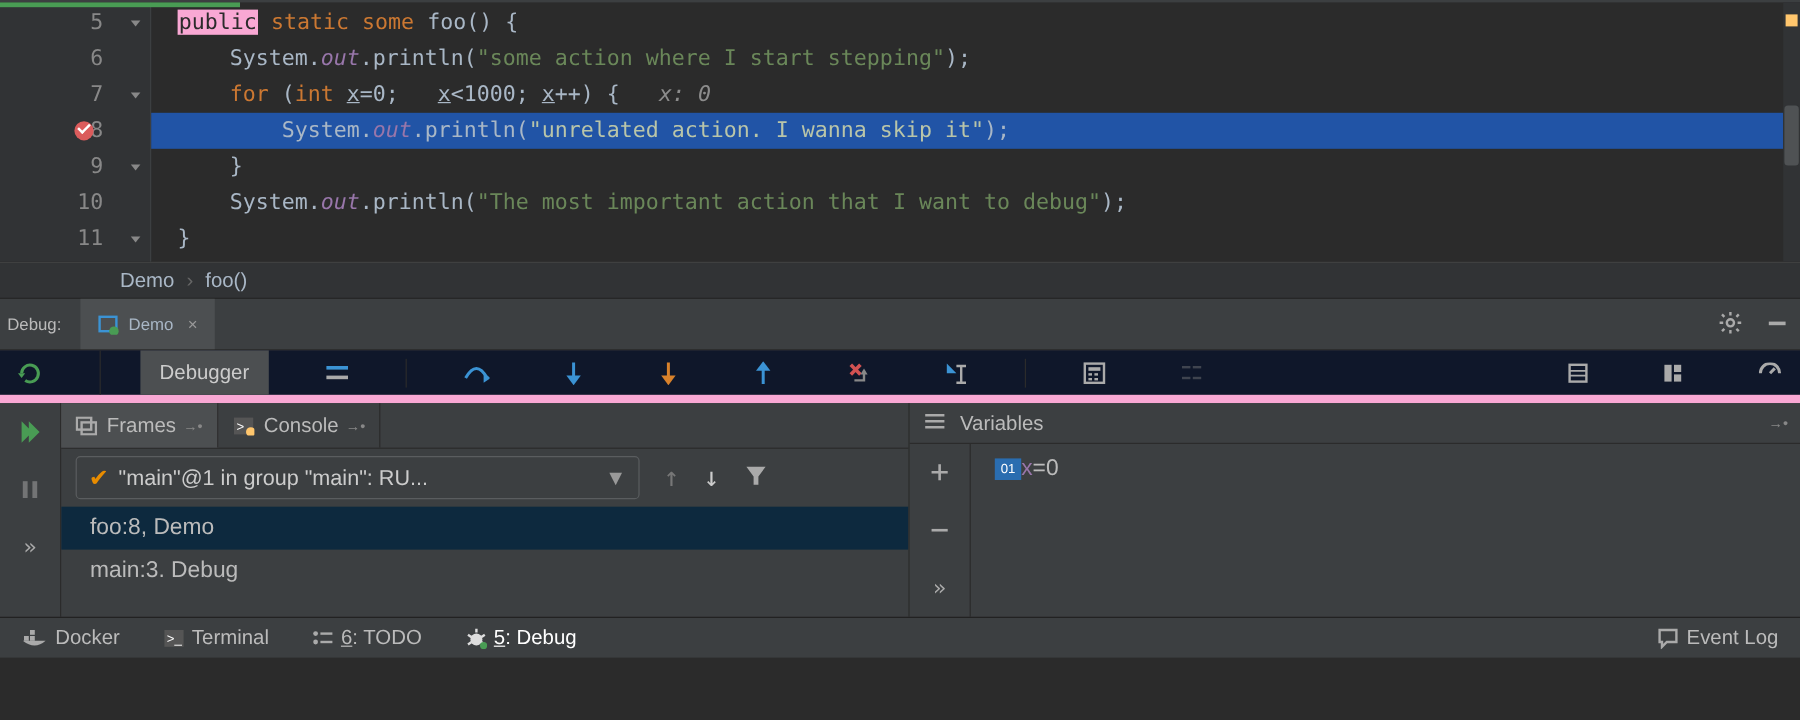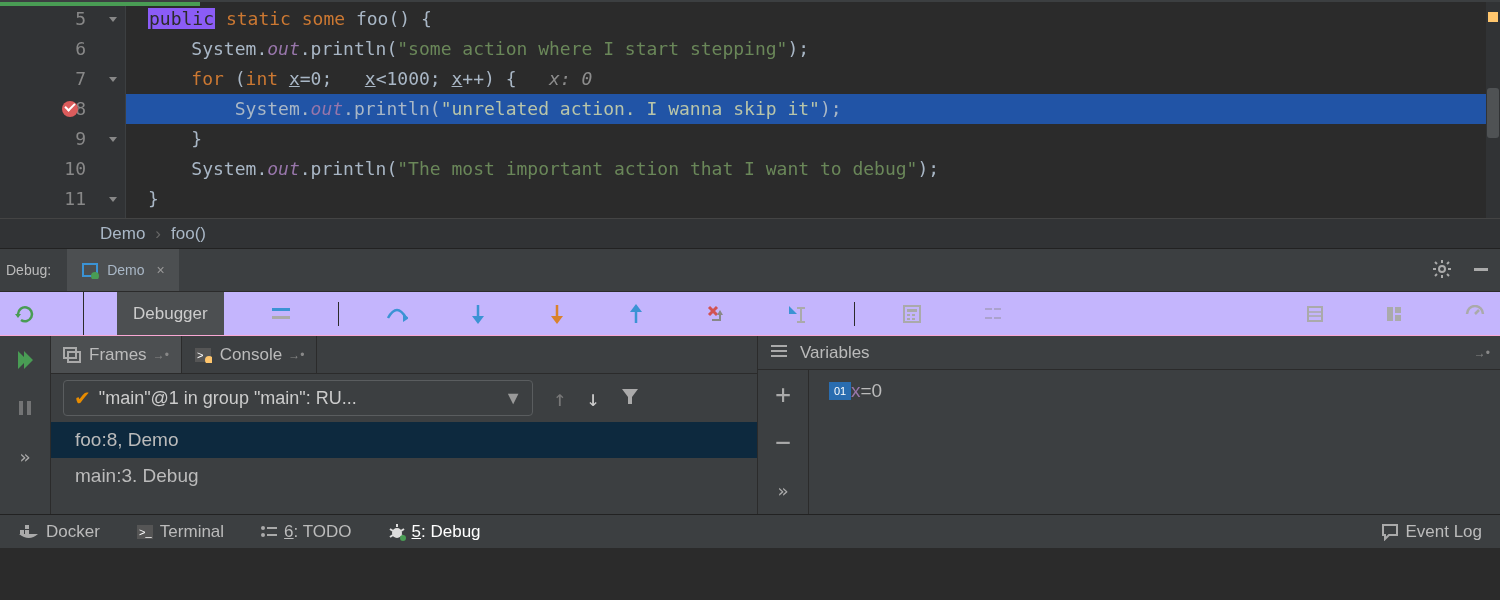--- a/index.html
+++ b/index.html
@@ -63,21 +63,21 @@
     font-family: "Menlo", "Consolas", monospace;
   }
   .cline { height: 30px; line-height: 30px; white-space: pre; position: relative; }
   .cline .content { position: relative; z-index: 2; padding-left: 22px; }
   .cline.current::before {
     content: ""; position: absolute; left: 0; right: 0; top: 0; bottom: 0;
     background: #2154a6;
   }
 
   .kw { color: #cc7832; }
-  .kw-box { background: #8b5cf6; color: #2b2b2b; padding: 0 1px; }
+  .kw-box { background: #f9a8d4; color: #2b2b2b; padding: 0 1px; }
   .str { color: #6a8759; }
   .fld { color: #9876aa; font-style: italic; }
   .hint { color: #8c8c8c; font-style: italic; }
   .u { text-decoration: underline; }
   .txt { color: #a9b7c6; }
   .cur-str { color: #b9c5a9; }
 
   .right-gutter {
     width: 14px; background: #313335; position: relative;
   }
@@ -109,21 +109,21 @@
   .run-tab {
     background: #4c4f51; height: 100%; display: flex; align-items: center;
     padding: 0 14px;
   }
   .run-tab svg { margin-right: 8px; }
   .close-x { margin-left: 12px; color: #999; cursor: pointer; }
   .spacer { flex: 1; }
   .hicon { margin: 0 10px; cursor: pointer; }
 
   .debug-toolbar {
-    height: 44px; background: #c4b5fd; border-bottom: 1px solid #f9a8d4;
+    height: 44px; background: #0f172a; border-bottom: 7px solid #f9a8d4;
     display: flex; align-items: center;
     font-family: "Lucida Grande", sans-serif; font-size: 17px; gap: 33px;
   }
   .left-col {
     width: 50px; display: flex; flex-direction: column; align-items: center;
   }
   .dbg-tab {
     background: #4c4f51; height: 100%; display: flex; align-items: center;
     padding: 0 16px; color: #ccc;
   }

